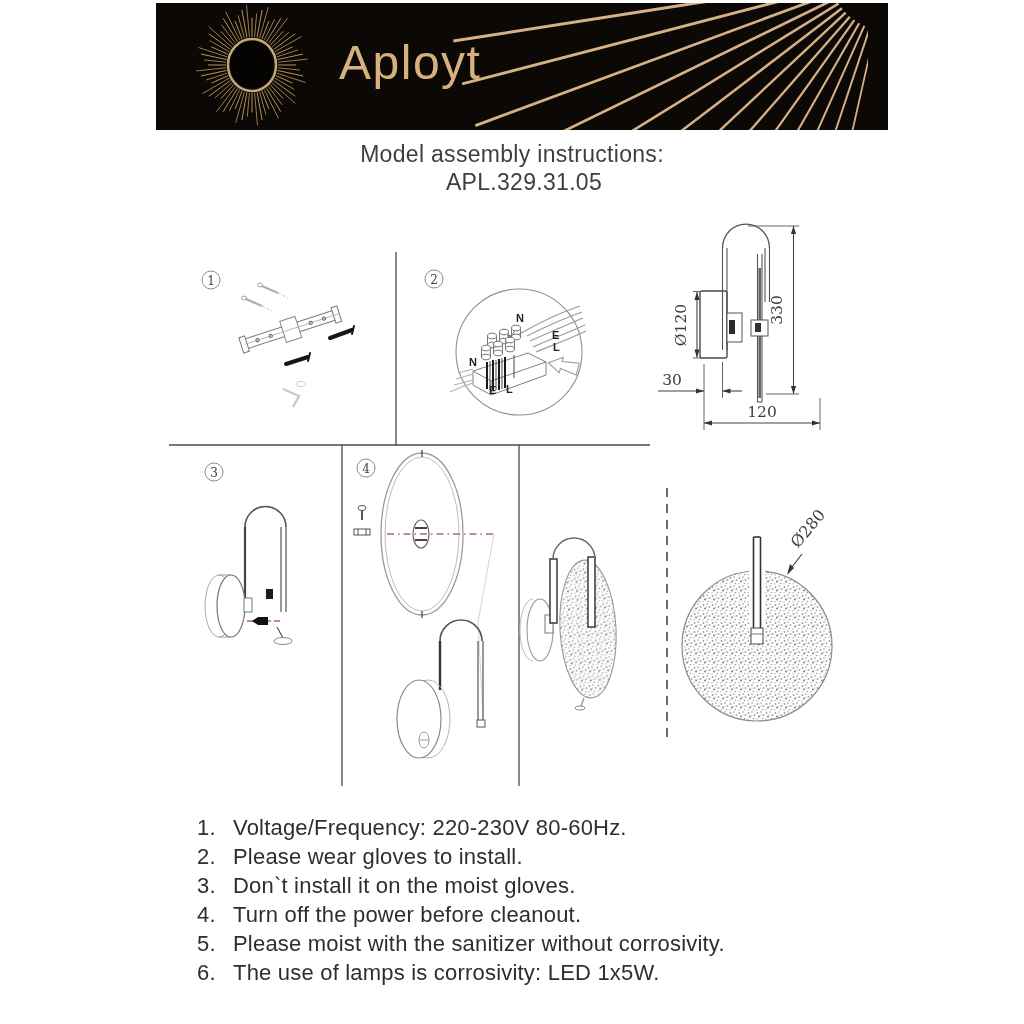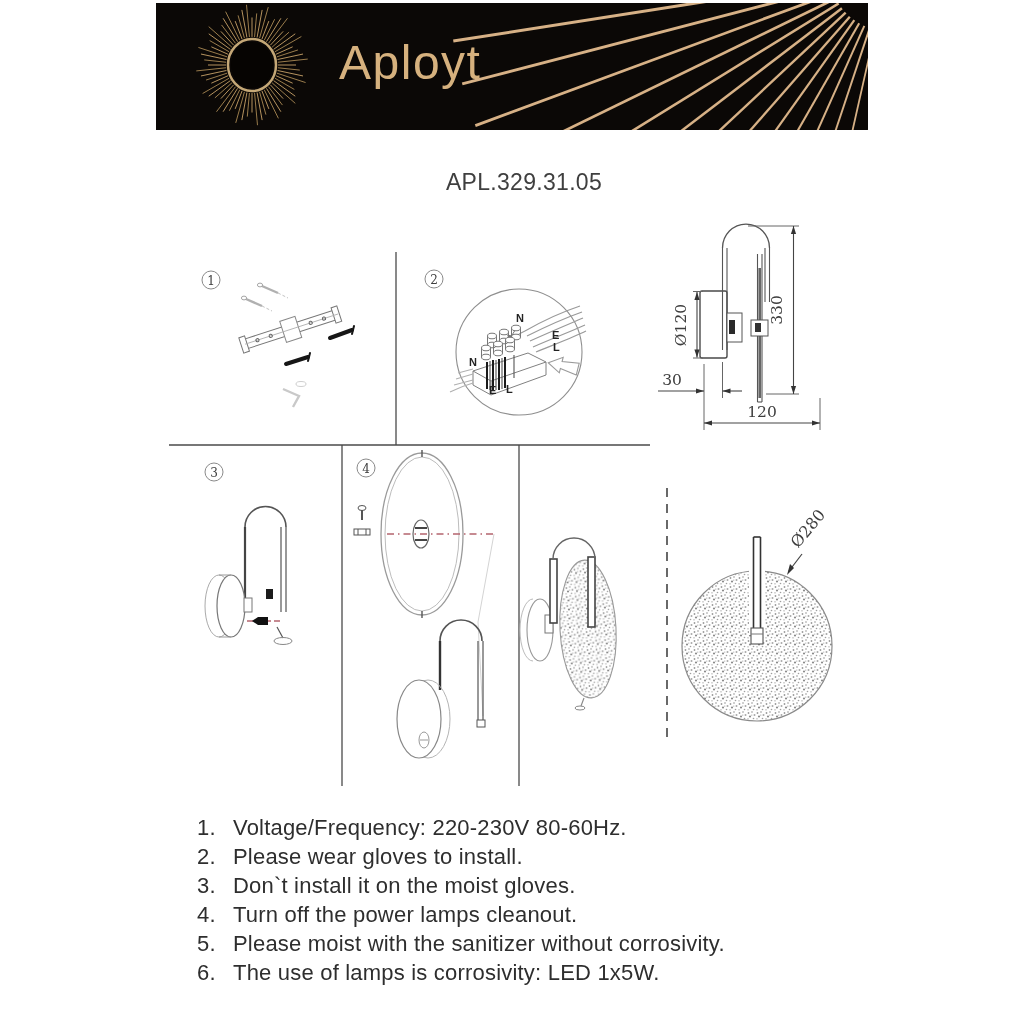--- a/index.html
+++ b/index.html
@@ -4,21 +4,21 @@
 <style>
   html,body{margin:0;padding:0;}
   body{
     width:1024px;height:1024px;position:relative;background:#ffffff;
     font-family:"Liberation Sans",sans-serif;overflow:hidden;
   }
   .page{position:absolute;inset:0;background:#ffffff;}
   
   .banner{
     position:absolute;left:156px;top:3px;width:712px;height:127px;
-    background:#0b0806;overflow:hidden;
+    background:#0b0806;overflow:hidden;padding-left:20px;
   }
   .banner svg{position:absolute;left:0;top:0;}
   .brand{
     position:absolute;left:183px;top:32px;
     font-size:48px;line-height:56px;font-weight:400;letter-spacing:1.5px;
     color:#d6b17e;
   }
   
   .title,.model{
     position:absolute;left:0;width:1024px;text-align:center;
@@ -128,20 +128,21 @@
           <line x1="679.8699453146484" y1="-4.574473486233519" x2="336.5306196283665" y2="162.883304587194" stroke="#d7b186" stroke-width="2.70"></line>
           <line x1="677.6024417925099" y1="-9.877732208751144" x2="319.32886877076504" y2="122.65168669223269" stroke="#d7b186" stroke-width="2.80"></line>
           <line x1="675.8728681120457" y1="-15.379977221899395" x2="306.2079649879327" y2="80.9105176269701" stroke="#d7b186" stroke-width="2.90"></line>
           <line x1="674.6983277853755" y1="-21.026797594630864" x2="297.2976590614688" y2="38.07256997176586" stroke="#d7b186" stroke-width="3.00"></line>
           <line x1="674.0904356774452" y1="-26.762352710396513" x2="292.68606375992835" y2="-5.438537803008035" stroke="#d7b186" stroke-width="3.10"></line>
         </g>
     </svg>
     <div class="brand">Aployt</div>
   </div>
 
+  <div class="title">Model assembly instructions:</div>
   <div class="model">APL.329.31.05</div>
 
   <svg class="diagrams" width="730" height="610" viewBox="150 195 730 610">
     <defs>
       <pattern id="stip" width="9" height="9" patternUnits="userSpaceOnUse">
         <circle cx="1.5" cy="2" r="0.9" fill="#9a9a9a"></circle>
         <circle cx="5" cy="1" r="0.7" fill="#7d7d7d"></circle>
         <circle cx="7.5" cy="4" r="1" fill="#a8a8a8"></circle>
         <circle cx="3" cy="5.5" r="1.1" fill="#8b8b8b"></circle>
         <circle cx="6.5" cy="7.5" r="0.8" fill="#9f9f9f"></circle>
@@ -433,21 +434,21 @@
     <div class="row">
       <span class="num">2.</span>
       <span class="txt">Please wear gloves to install.</span>
     </div>
     <div class="row">
       <span class="num">3.</span>
       <span class="txt">Don`t install it on the moist gloves.</span>
     </div>
     <div class="row">
       <span class="num">4.</span>
-      <span class="txt">Turn off the power lamps cleanout.</span>
+      <span class="txt">Turn off the power before cleanout.</span>
     </div>
     <div class="row">
       <span class="num">5.</span>
       <span class="txt">Please moist with the sanitizer without corrosivity.</span>
     </div>
     <div class="row">
       <span class="num">6.</span>
       <span class="txt">The use of lamps is corrosivity: LED 1x5W.</span>
     </div>
   </div>

